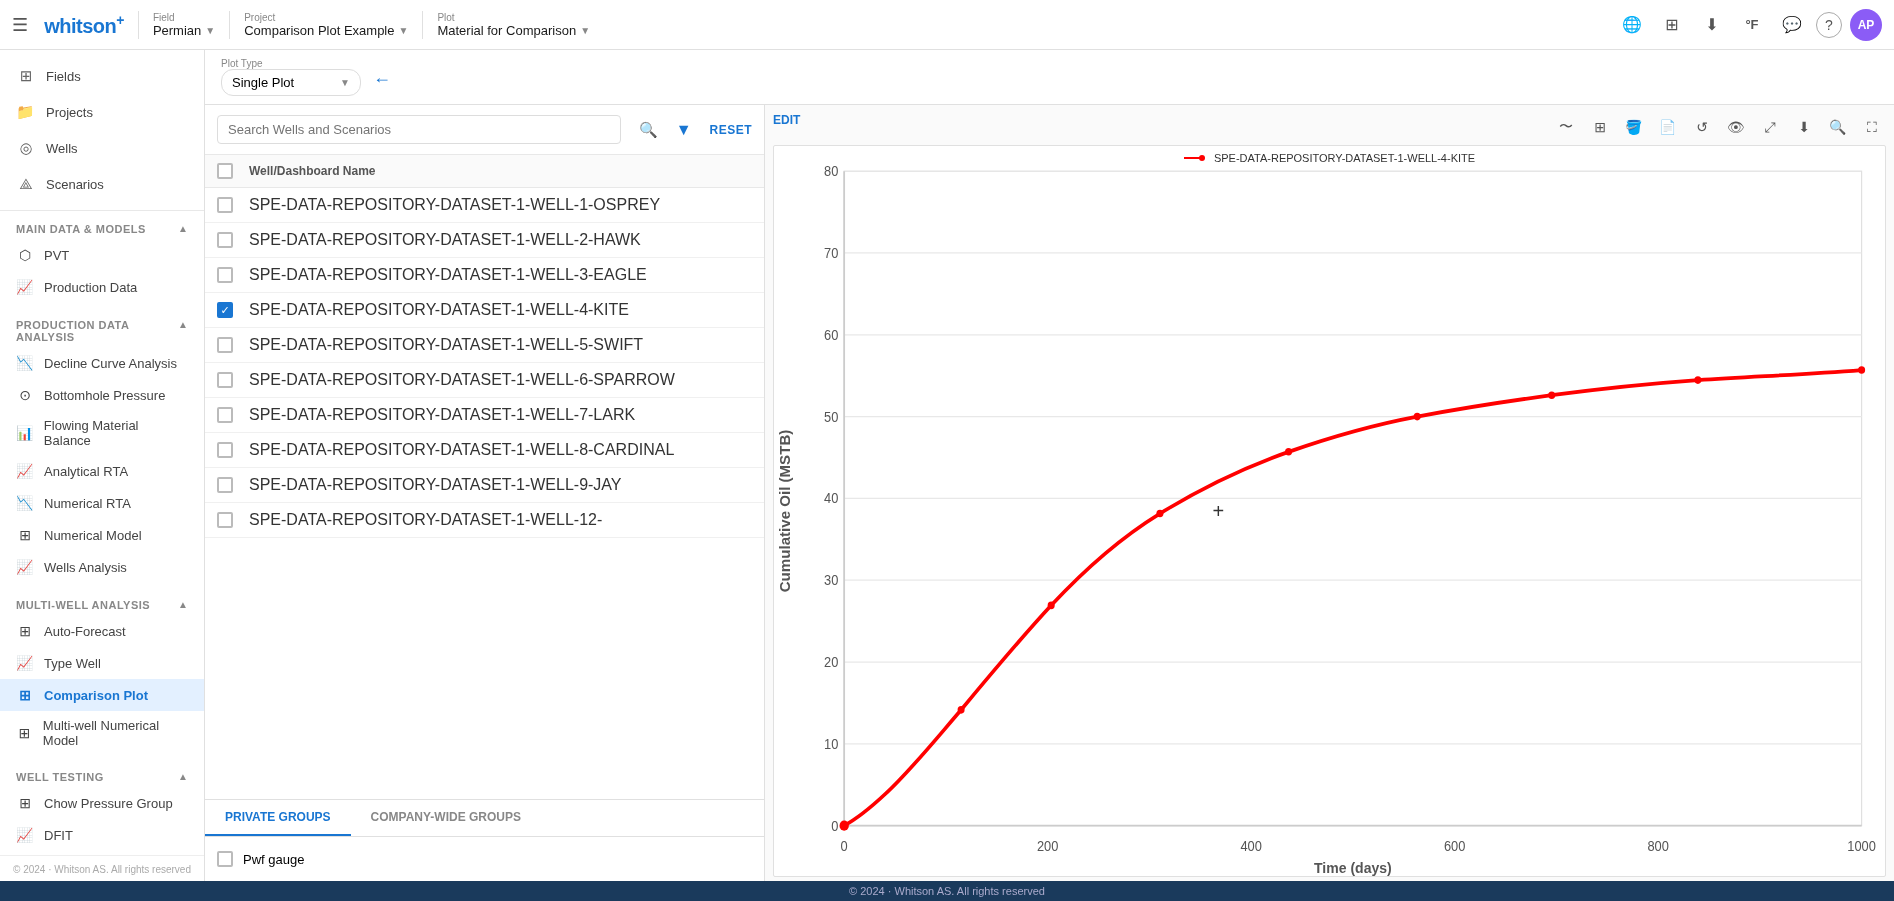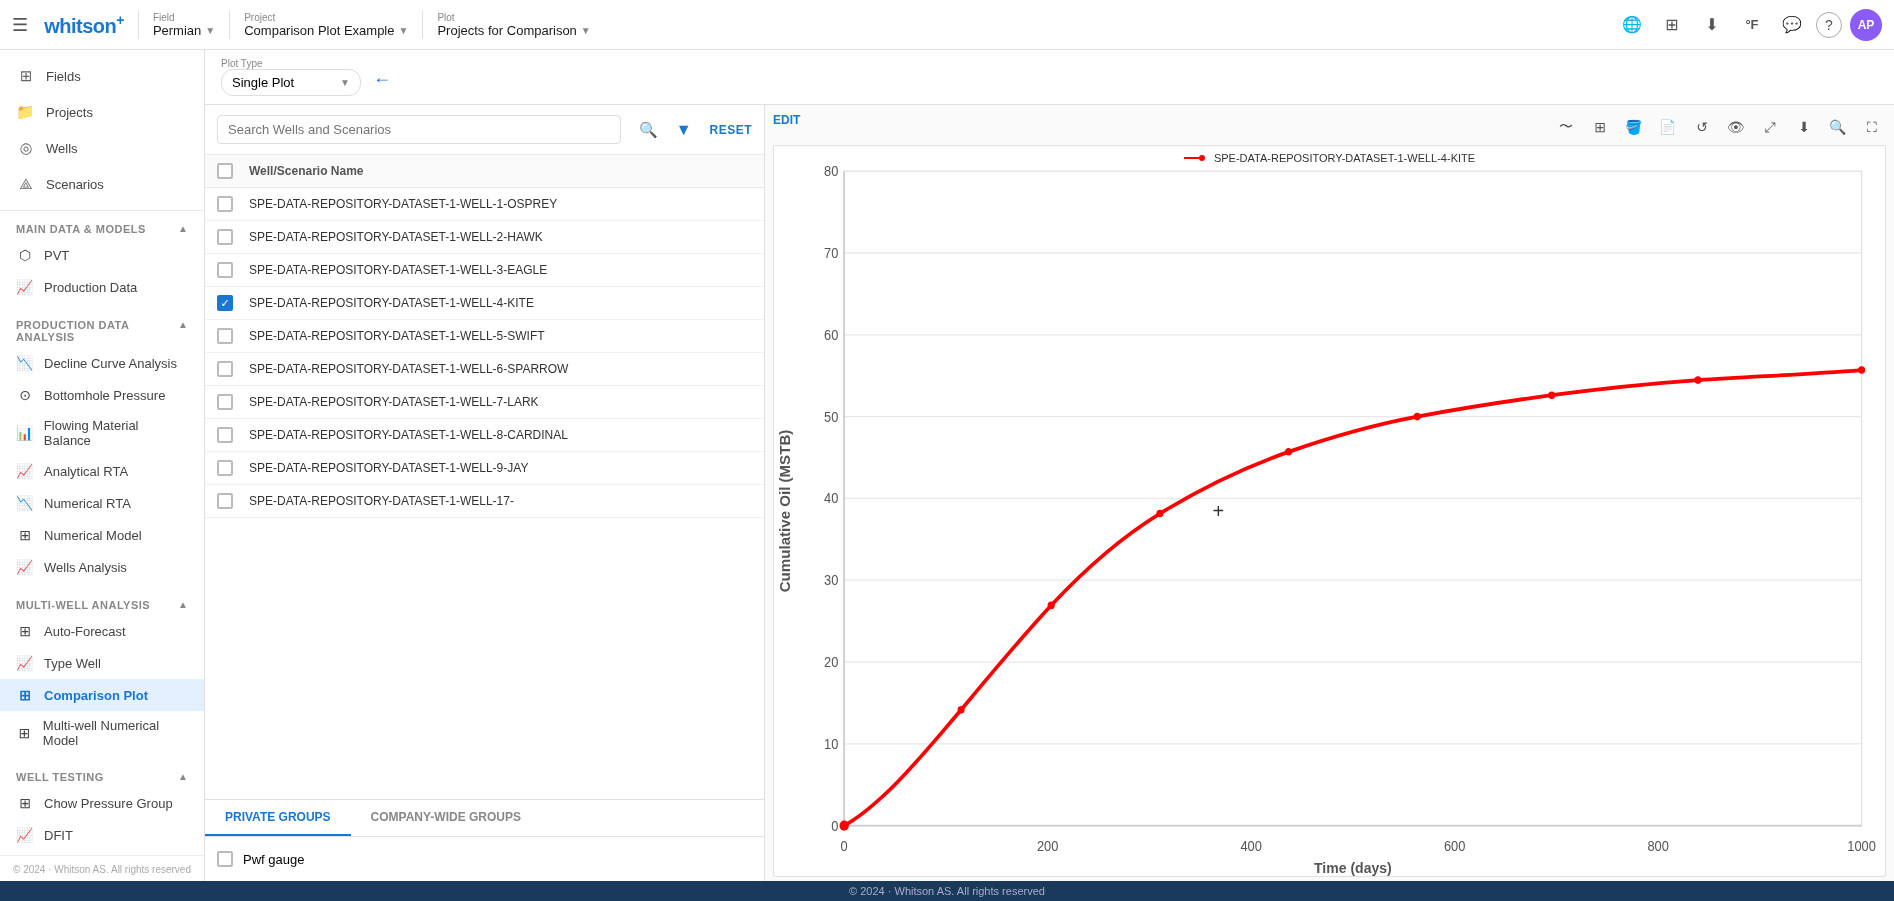--- a/index.html
+++ b/index.html
@@ -58,21 +58,21 @@
     .search-icon { color: #888; cursor: pointer; font-size: 15px; }
     .filter-icon { color: #1976d2; cursor: pointer; font-size: 16px; }
     .reset-btn { color: #1976d2; font-size: 12px; font-weight: 600; cursor: pointer; letter-spacing: 0.5px; }
 
     .wells-table { flex: 1; overflow-y: auto; }
     .wells-table-header { display: flex; align-items: center; padding: 8px 12px; border-bottom: 1px solid #e8e8e8; background: #fafafa; }
     .wells-table-header .col-check { width: 32px; }
     .wells-table-header .col-name { font-size: 12px; color: #555; font-weight: 600; }
     .well-row { display: flex; align-items: center; padding: 8px 12px; border-bottom: 1px solid #f0f0f0; cursor: pointer; }
     .well-row .col-check { width: 32px; display: flex; align-items: center; }
-    .well-row .col-name { font-size: 12px; color: #333; flex: 1; }
+    .well-row .col-name { font-size: 16px; color: #333; flex: 1; }
     .checkbox { width: 16px; height: 16px; border: 2px solid #bbb; border-radius: 2px; display: flex; align-items: center; justify-content: center; background: #fff; }
     .checkbox.checked { background: #1976d2; border-color: #1976d2; }
     .checkbox.checked::after { content: '✓'; color: #fff; font-size: 11px; }
 
     
     .groups-tabs { display: flex; border-top: 1px solid #e0e0e0; border-bottom: 1px solid #e0e0e0; background: #fff; flex-shrink: 0; }
     .groups-tab { padding: 10px 20px; font-size: 12px; font-weight: 600; cursor: pointer; color: #888; border-bottom: 2px solid transparent; }
     .groups-tab.active { color: #1976d2; border-bottom-color: #1976d2; }
     .groups-content { padding: 8px 12px; overflow-y: auto; background: #fff; }
     .group-row { display: flex; align-items: center; padding: 6px 0; gap: 10px; }
@@ -120,21 +120,21 @@
     <span class="topbar-field-label">Project</span>
     <div class="topbar-field-select">
       <span>Comparison Plot Example</span>
       <span class="chevron">▼</span>
     </div>
   </div>
   <div class="topbar-divider"></div>
   <div class="topbar-field-group">
     <span class="topbar-field-label">Plot</span>
     <div class="topbar-field-select">
-      <span>Projects for Comparison</span>
+      <span>Material for Comparison</span>
       <span class="chevron">▼</span>
     </div>
   </div>
   <div class="topbar-spacer"></div>
   <div class="topbar-actions">
     <div class="topbar-icon-btn">🌐</div>
     <div class="topbar-icon-btn">⊞</div>
     <div class="topbar-icon-btn">⬇</div>
     <div class="topbar-icon-btn" style="font-size:13px; font-weight:600;">°F</div>
     <div class="topbar-icon-btn">💬</div>
@@ -276,21 +276,21 @@
           <input class="search-input" type="text" placeholder="Search Wells and Scenarios" style="">
           <span class="search-icon">🔍</span>
           <span class="filter-icon">▼</span>
           <span class="reset-btn">RESET</span>
         </div>
 
         <div class="wells-table-header">
           <div class="col-check">
             <div class="checkbox"></div>
           </div>
-          <div class="col-name">Well/Scenario Name</div>
+          <div class="col-name">Well/Dashboard Name</div>
         </div>
 
         <div class="wells-table" id="wells-table-body">
 
         <div class="well-row">
       <div class="col-check">
         <div class="checkbox"></div>
       </div>
       <div class="col-name">SPE-DATA-REPOSITORY-DATASET-1-WELL-1-OSPREY</div>
     </div>
@@ -339,21 +339,21 @@
             <div class="well-row">
       <div class="col-check">
         <div class="checkbox"></div>
       </div>
       <div class="col-name">SPE-DATA-REPOSITORY-DATASET-1-WELL-9-JAY</div>
     </div>
             <div class="well-row">
       <div class="col-check">
         <div class="checkbox"></div>
       </div>
-      <div class="col-name">SPE-DATA-REPOSITORY-DATASET-1-WELL-17-</div>
+      <div class="col-name">SPE-DATA-REPOSITORY-DATASET-1-WELL-12-</div>
     </div>
           </div>
 
         <div class="groups-tabs">
           <div class="groups-tab active">PRIVATE GROUPS</div>
           <div class="groups-tab">COMPANY-WIDE GROUPS</div>
         </div>
         <div class="groups-content">
           <div class="group-row">
             <div class="checkbox"></div>

